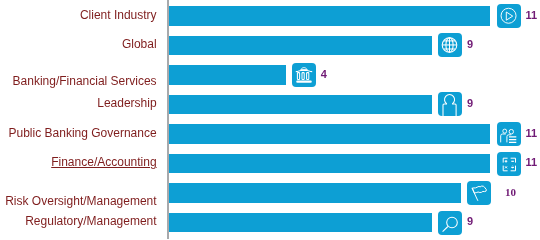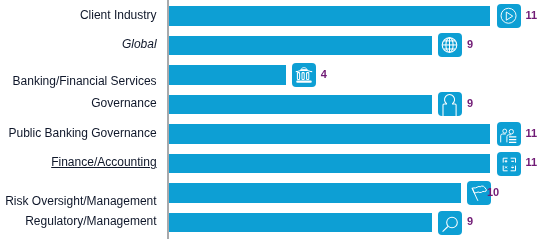--- a/index.html
+++ b/index.html
@@ -1,21 +1,21 @@
 <!DOCTYPE html>
 <html><head>
 <meta charset="utf-8">
 <title>Board Experience Chart</title>
 <style>
   html,body{margin:0;padding:0;}
   body{width:540px;height:239px;background:#ffffff;font-family:"Liberation Sans",sans-serif;overflow:hidden;}
   #chart{position:relative;width:540px;height:239px;}
   .axis{position:absolute;left:166.7px;top:0;width:2.2px;height:239px;background:#a7a9ac;}
   .row{position:absolute;left:0;width:540px;height:0;}
-  .label{transform:translateZ(0);position:absolute;right:383.4px;text-align:center;font-size:12px;line-height:13px;color:#0f172a;white-space:nowrap;}
+  .label{transform:translateZ(0);position:absolute;right:383.4px;text-align:center;font-size:12px;line-height:13px;color:#7f1d1d;white-space:nowrap;}
   .bar{position:absolute;left:168.5px;height:19.6px;background:#0d9fd4;}
   .icon{position:absolute;width:24px;height:24px;border-radius:4px;background:#0d9fd4;top:-2.2px;}
   .icon svg{display:block;width:24px;height:24px;}
   .val{transform:translateZ(0);position:absolute;font-size:11px;line-height:13px;font-weight:bold;color:#701a75;}
 </style>
 </head>
 <body>
 
 <div id="chart">
   <div class="axis"></div>
@@ -25,21 +25,21 @@
         <div class="bar" style="width: 321.75px;"></div>
         <div class="icon" style="left: 496.55px;">
           <svg viewBox="0 0 24 24" fill="none" stroke="#ffffff" stroke-width="0.95">
             <circle cx="11.55" cy="11.75" r="7.5"></circle>
             <path d="M9.3 8.0 L15.7 12.1 L9.3 16.2 Z" stroke-linejoin="round"></path>
           </svg>
         </div>
         <div class="val" style="left: 525.55px; top: 2.6px;">11</div>
       </div>
       <div class="row" style="top: 35.54px;">
-        <div class="label" style="top: 2.6px; font-style: italic;">Global</div>
+        <div class="label" style="top: 2.6px;">Global</div>
         <div class="bar" style="width: 263.25px;"></div>
         <div class="icon" style="left: 438.05px;">
           <svg viewBox="0 0 24 24" fill="none" stroke="#ffffff" stroke-width="1.05">
             <circle cx="11.5" cy="11.95" r="7.3"></circle>
             <ellipse cx="11.5" cy="11.95" rx="3.6" ry="7.3"></ellipse>
             <path d="M11.5 4.65 V19.25"></path>
             <path d="M4.2 11.95 H18.8"></path>
             <path d="M6.0 7.9 H17.0"></path>
             <path d="M6.0 16.0 H17.0"></path>
           </svg>
@@ -55,21 +55,21 @@
             <path d="M3.8 8.1 C6.3 7.8 7.5 7.1 8.9 6.9 h6.2 c1.4 .2 2.6 .9 5.1 1.2 v1.05 c-2.6 -.3 -3.8 -1.0 -5.2 -1.2 h-6.0 c-1.4 .2 -2.6 .9 -5.2 1.2 Z" fill="#ffffff" stroke="none"></path>
             <rect x="5.4" y="9.6" width="2.2" height="6.8" rx="0.7"></rect>
             <rect x="10.0" y="9.6" width="2.2" height="6.8" rx="0.7"></rect>
             <rect x="14.6" y="9.6" width="2.2" height="6.8" rx="0.7"></rect>
             <rect x="4.2" y="17.5" width="15.6" height="2.3" rx="1.15" fill="#ffffff" stroke="none"></rect>
           </svg>
         </div>
         <div class="val" style="left: 320.8px; top: 2.6px;">4</div>
       </div>
       <div class="row" style="top: 94.62px;">
-        <div class="label" style="top: 2.6px;">Governance</div>
+        <div class="label" style="top: 2.6px;">Leadership</div>
         <div class="bar" style="width: 263.25px;"></div>
         <div class="icon" style="left: 438.05px;">
           <svg viewBox="0 0 24 24" fill="none" stroke="#ffffff" stroke-width="1.05">
             <path d="M8.9 11.9 A5.05 5.05 0 1 1 14.2 11.9"></path>
             <path d="M5.0 24.6 V13.0 c0-.55.45-1.0 1.0-1.0 h3.0"></path>
             <path d="M18.1 24.6 V13.0 c0-.55-.45-1.0-1.0-1.0 h-3.0"></path>
           </svg>
         </div>
         <div class="val" style="left: 467.05px; top: 2.6px;">9</div>
       </div>
@@ -106,21 +106,21 @@
       </div>
       <div class="row" style="top: 183.24px;">
         <div class="label" style="top: 2.6px; margin-top: 9px;">Risk Oversight/Management</div>
         <div class="bar" style="width: 292.5px;"></div>
         <div class="icon" style="left: 467.3px;">
           <svg viewBox="0 0 24 24" fill="none" stroke="#ffffff" stroke-width="1.0" stroke-linejoin="round">
             <path d="M4.9 6.9 L10.9 19.8"></path>
             <path d="M5.3 7.0 L8.5 6.9 L10.1 6.2 L12.0 5.4 L13.1 5.9 L14.5 5.1 L16.3 5.2 L17.5 6.2 L19.3 8.5 L19.1 10.1 L17.5 10.6 L15.9 10.4 L14.5 11.3 L12.9 11.5 L11.1 11.0 L9.2 11.7 L7.4 12.0 Z"></path>
           </svg>
         </div>
-        <div class="val" style="left: 487px; top: 2.6px;">10</div>
+        <div class="val" style="left: 505px; top: 2.6px; font-family: Liberation Serif, serif;">10</div>
       </div>
       <div class="row" style="top: 212.78px;">
         <div class="label" style="top: 2.6px;">Regulatory/Management</div>
         <div class="bar" style="width: 263.25px;"></div>
         <div class="icon" style="left: 438.05px;">
           <svg viewBox="0 0 24 24" fill="none" stroke="#ffffff" stroke-width="1.05">
             <circle cx="14.0" cy="11.5" r="5.3"></circle>
             <path d="M9.9 15.5 L4.6 20.6"></path>
           </svg>
         </div>

